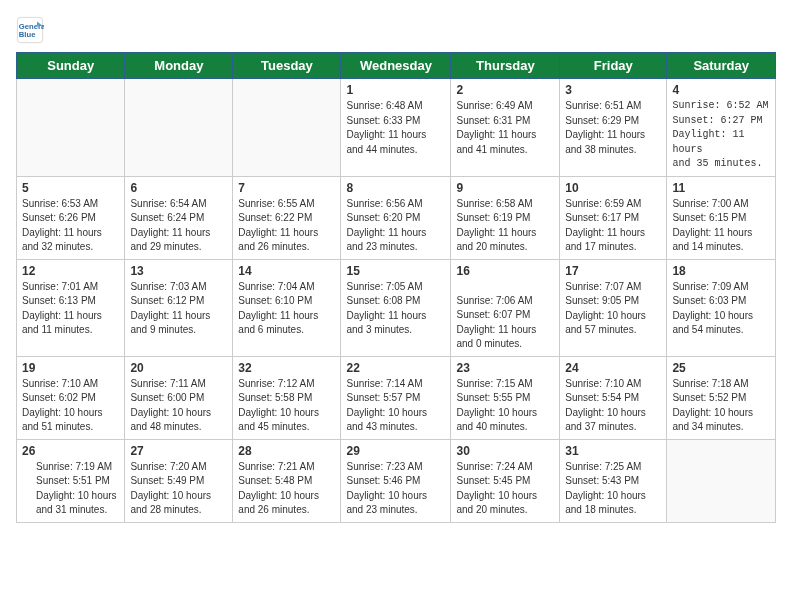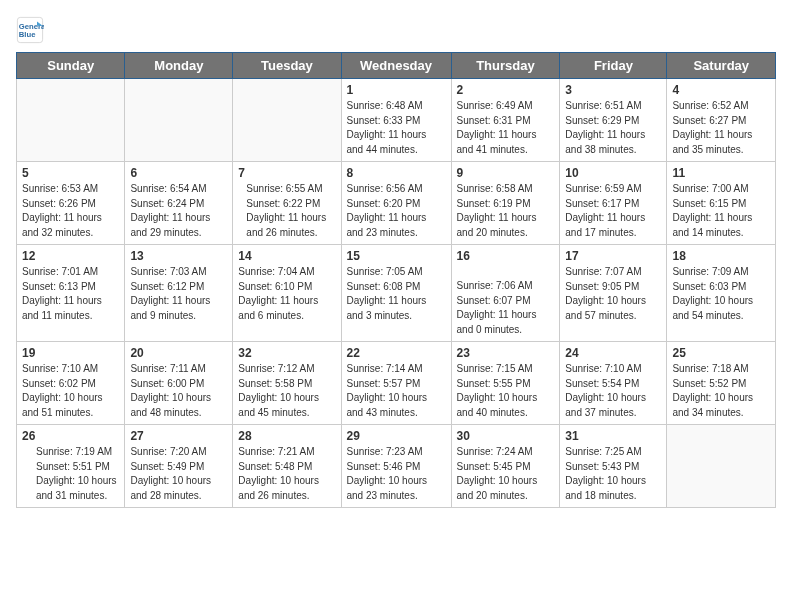--- a/index.html
+++ b/index.html
@@ -48,21 +48,21 @@
     .location-title {
       font-size: 16px;
       color: #555;
     }
     .calendar {
       width: 100%;
       border-collapse: collapse;
       border: 1px solid #ccc;
     }
     .calendar th {
-      background-color: #737373;
+      background-color: #15803d;
       color: #fff;
       text-align: center;
       padding: 5px 4px;
       font-size: 13px;
       font-weight: bold;
       border: 1px solid #2a5f90;
     }
     .calendar td {
       border: 1px solid #ccc;
       vertical-align: top;
@@ -144,21 +144,21 @@
           </td>
           <td>
             <span class="day-num">3</span>
             <div class="day-info" style="white-space: pre-line;">Sunrise: 6:51 AM
 Sunset: 6:29 PM
 Daylight: 11 hours
 and 38 minutes.</div>
           </td>
           <td>
             <span class="day-num">4</span>
-            <div class="day-info" style="white-space: pre-line;">Sunrise: 6:52 AM
+            <div class="day-info" style="white-space: pre-line; font-family: Liberation Mono, monospace;">Sunrise: 6:52 AM
 Sunset: 6:27 PM
 Daylight: 11 hours
 and 35 minutes.</div>
           </td>
         </tr>
         <tr>
           <td>
             <span class="day-num">5</span>
             <div class="day-info" style="white-space: pre-line;">Sunrise: 6:53 AM
 Sunset: 6:26 PM
@@ -167,21 +167,21 @@
           </td>
           <td>
             <span class="day-num">6</span>
             <div class="day-info" style="white-space: pre-line;">Sunrise: 6:54 AM
 Sunset: 6:24 PM
 Daylight: 11 hours
 and 29 minutes.</div>
           </td>
           <td>
             <span class="day-num">7</span>
-            <div class="day-info" style="white-space: pre-line; margin-left: 8px;">Sunrise: 6:55 AM
+            <div class="day-info" style="white-space: pre-line;">Sunrise: 6:55 AM
 Sunset: 6:22 PM
 Daylight: 11 hours
 and 26 minutes.</div>
           </td>
           <td>
             <span class="day-num">8</span>
             <div class="day-info" style="white-space: pre-line;">Sunrise: 6:56 AM
 Sunset: 6:20 PM
 Daylight: 11 hours
 and 23 minutes.</div>

